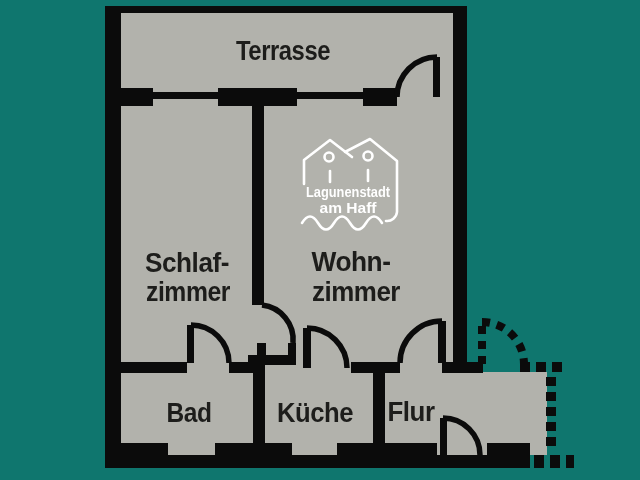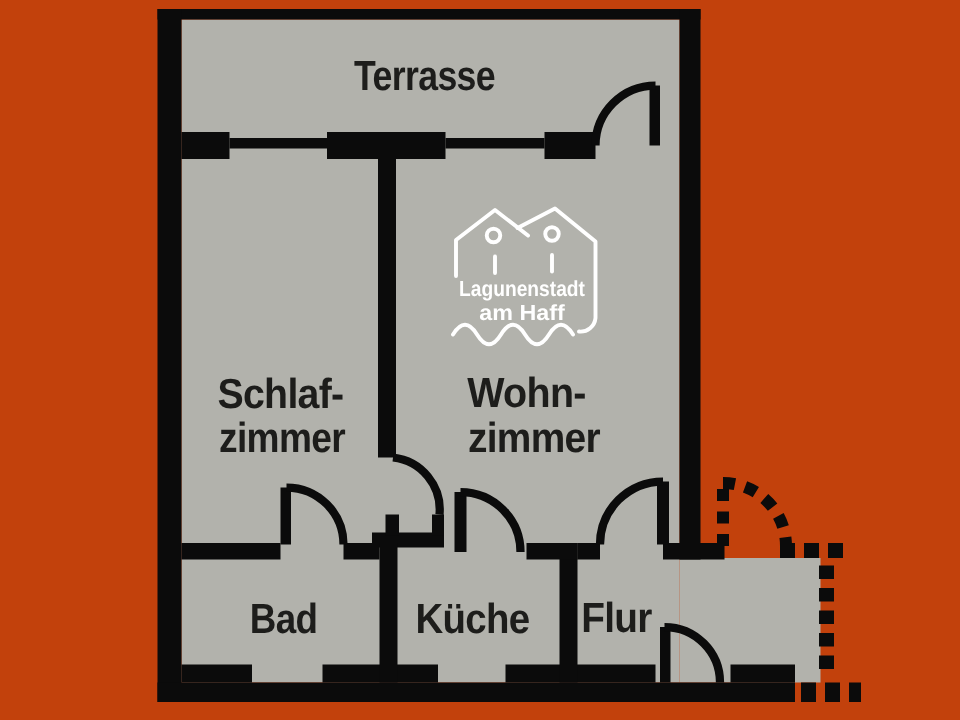--- a/index.html
+++ b/index.html
@@ -7,21 +7,21 @@
     padding: 0;
     background: #ffffff;
     width: 640px;
     height: 480px;
     overflow: hidden;
   }
   .stage {
     position: relative;
     width: 640px;
     height: 480px;
-    background: #c2410c;
+    background: #0f766e;
     font-family: "Liberation Sans", sans-serif;
   }
   svg { display: block; }
   .room-label text {
     font-family: "Liberation Sans", "DejaVu Sans", sans-serif;
     font-weight: bold;
     font-size: 28px;
     text-anchor: middle;
     letter-spacing: -0.5px;
   }

